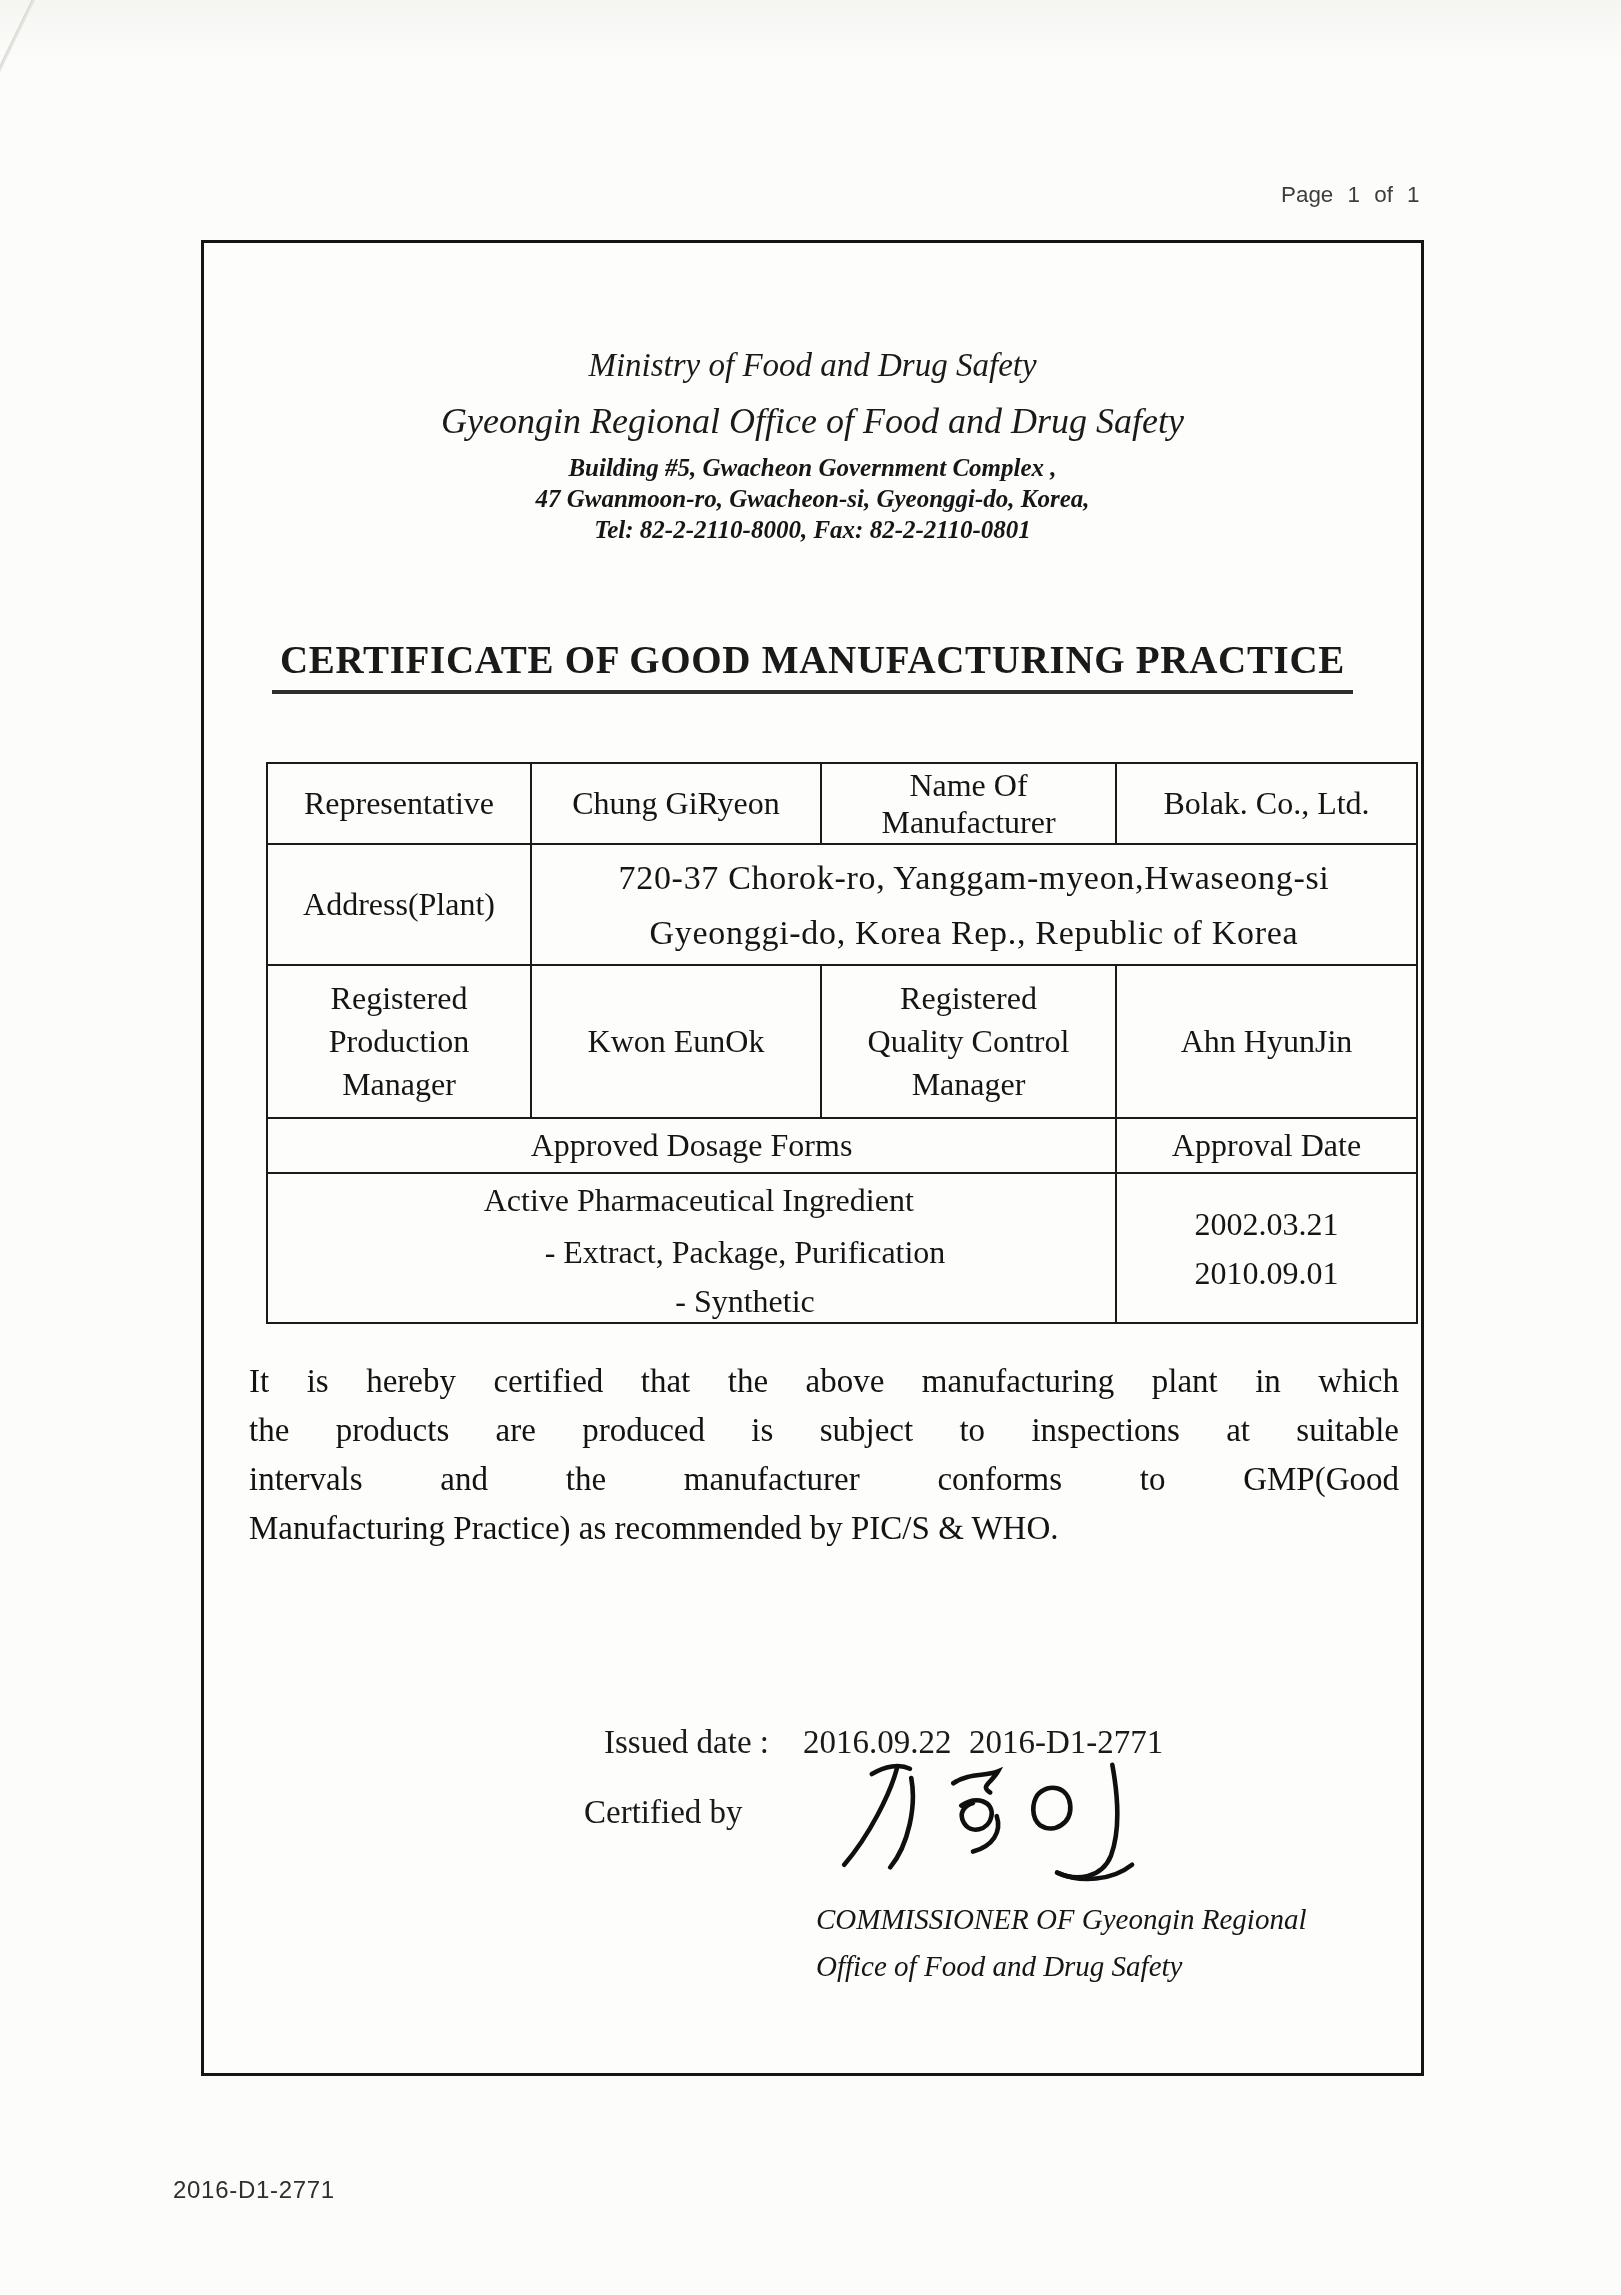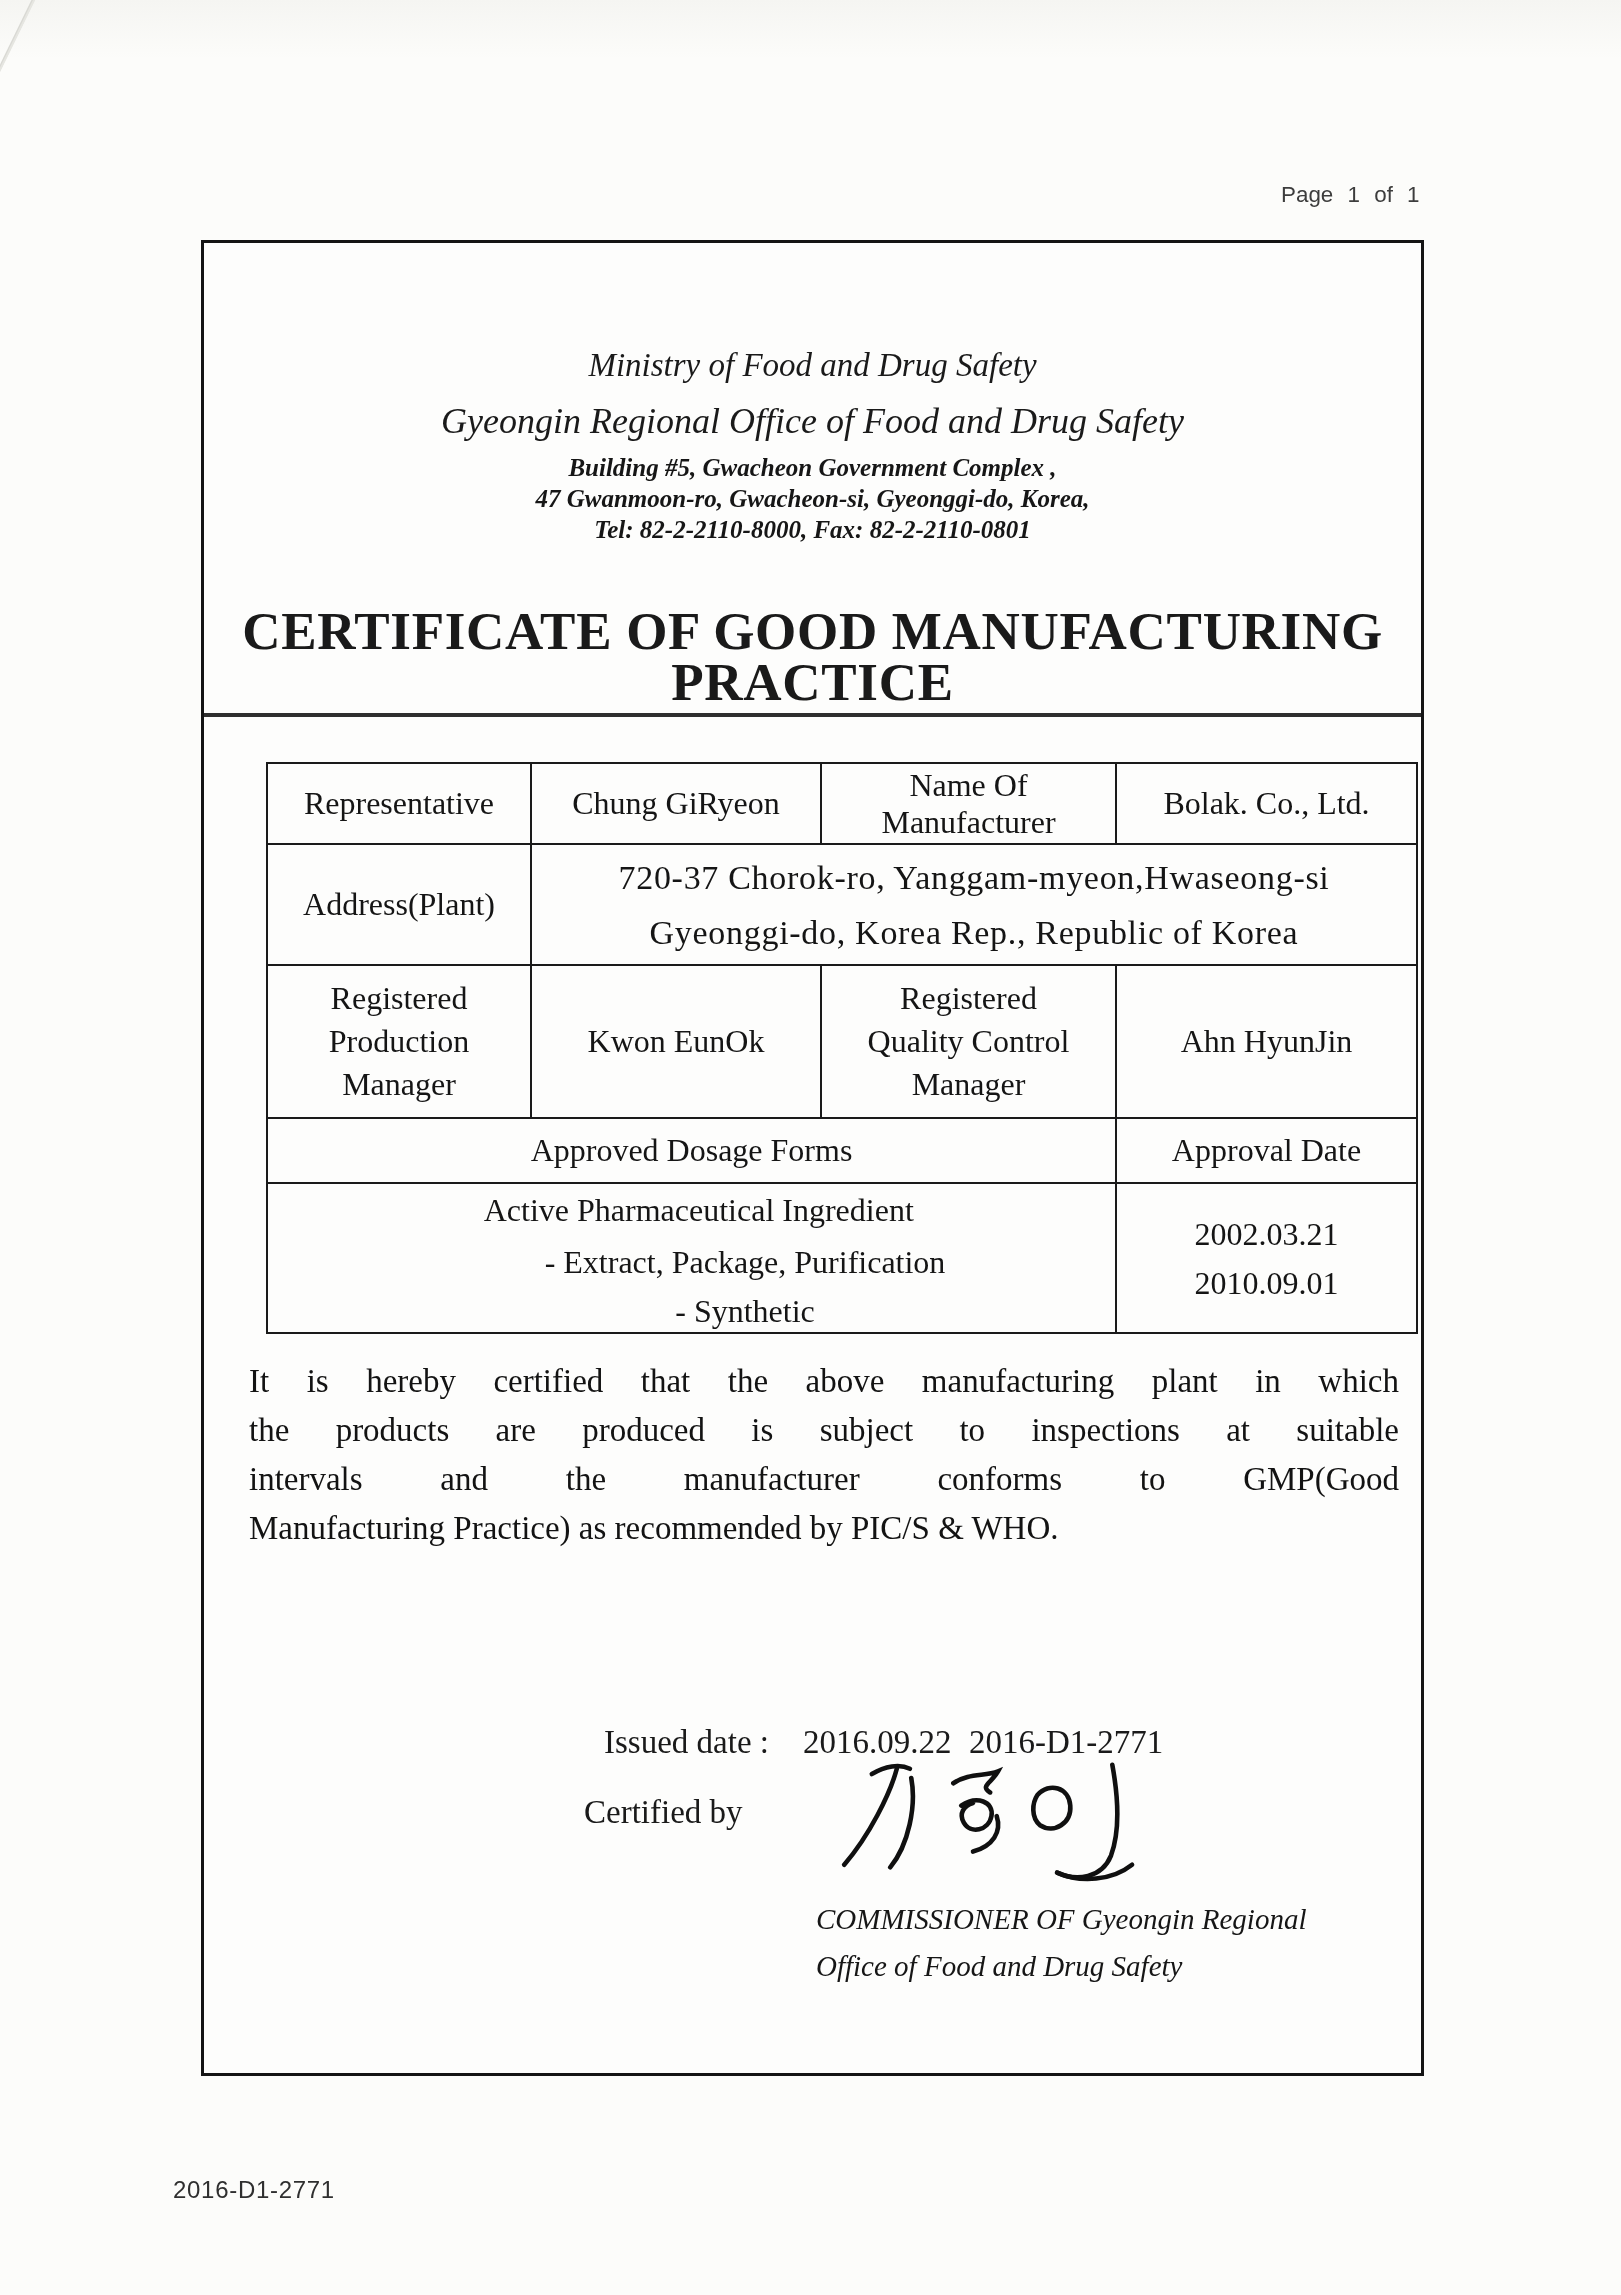--- a/index.html
+++ b/index.html
@@ -32,31 +32,31 @@
     border:3.3px solid #141414;box-sizing:border-box;background:rgba(255,255,255,0.35);
   }
 
   .letterhead{position:absolute;top:97px;left:0;width:100%;text-align:center;}
   .org1{font-style:italic;font-size:33px;line-height:51px;}
   .org2{font-style:italic;font-size:36px;line-height:61px;}
   .addr{font-style:italic;font-weight:600;font-size:25px;line-height:31px;color:#161616;}
 
   .title-wrap{position:absolute;top:363px;left:0;width:100%;text-align:center;}
   .title-text{
-    display:inline-block;font-weight:bold;font-size:53px;line-height:51px;letter-spacing:0.7px;
-    padding:0 8px 5.3px 8px;border-bottom:4px solid #2e2e2e;
+    display:inline-block;font-weight:bold;font-size:39px;line-height:51px;letter-spacing:0.7px;
+    padding:0 8px 5.3px 8px;border-bottom:4px solid #2e2e2e;margin-top:28px;
   }
 
   table.info{
     position:absolute;top:519px;left:62px;width:1150px;
     border-collapse:collapse;border:2.6px solid #161616;
     font-size:32px;color:#151515;table-layout:fixed;
   }
   table.info td{border:2px solid #1a1a1a;text-align:center;vertical-align:middle;padding:2.6px 8px;box-sizing:border-box;}
-  tr.r1{height:75px;} tr.r2{height:121px;} tr.r3{height:153px;} tr.r4{height:65px;} tr.r5{height:147px;}
+  tr.r1{height:75px;} tr.r2{height:121px;} tr.r3{height:153px;} tr.r4{height:55px;} tr.r5{height:147px;}
   .addr-val{font-size:34px;line-height:55px;letter-spacing:0.7px;}
   .mgr-label{max-width:217px;margin:0 auto;line-height:43px;}
   td.api-cell{text-align:left;vertical-align:top;padding:0;}
   .api-category{margin:4px 0 0 14.5px;line-height:38px;}
   .api-item1{margin:14.5px 0 0 107px;line-height:38px;}
   .api-item2{margin:10.5px 0 0 107px;line-height:38px;}
   td.api-dates{vertical-align:top;padding:0;}
   .api-date1{line-height:38px;}
   .api-date2{margin-top:10.5px;line-height:38px;}
 

